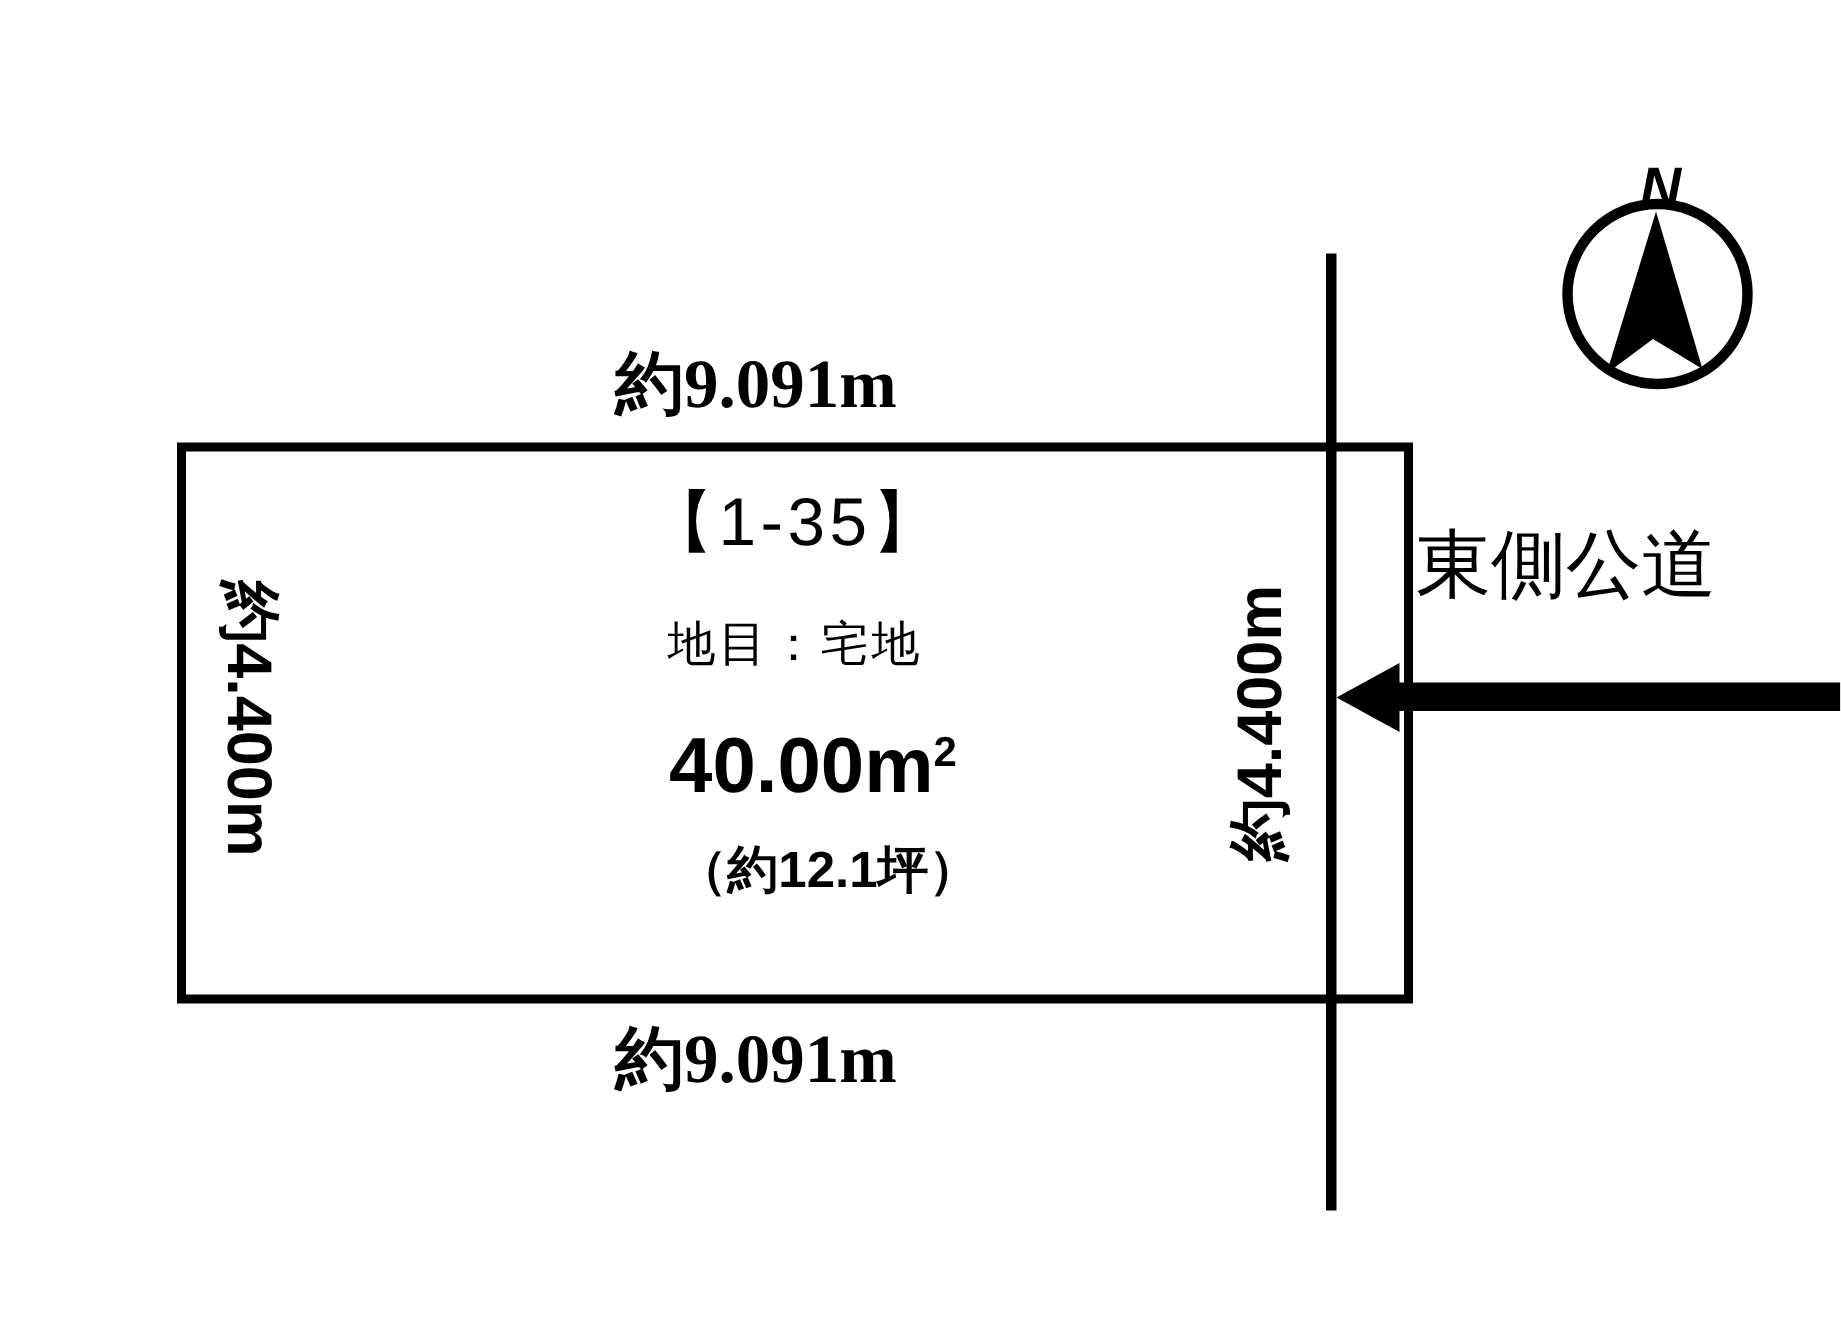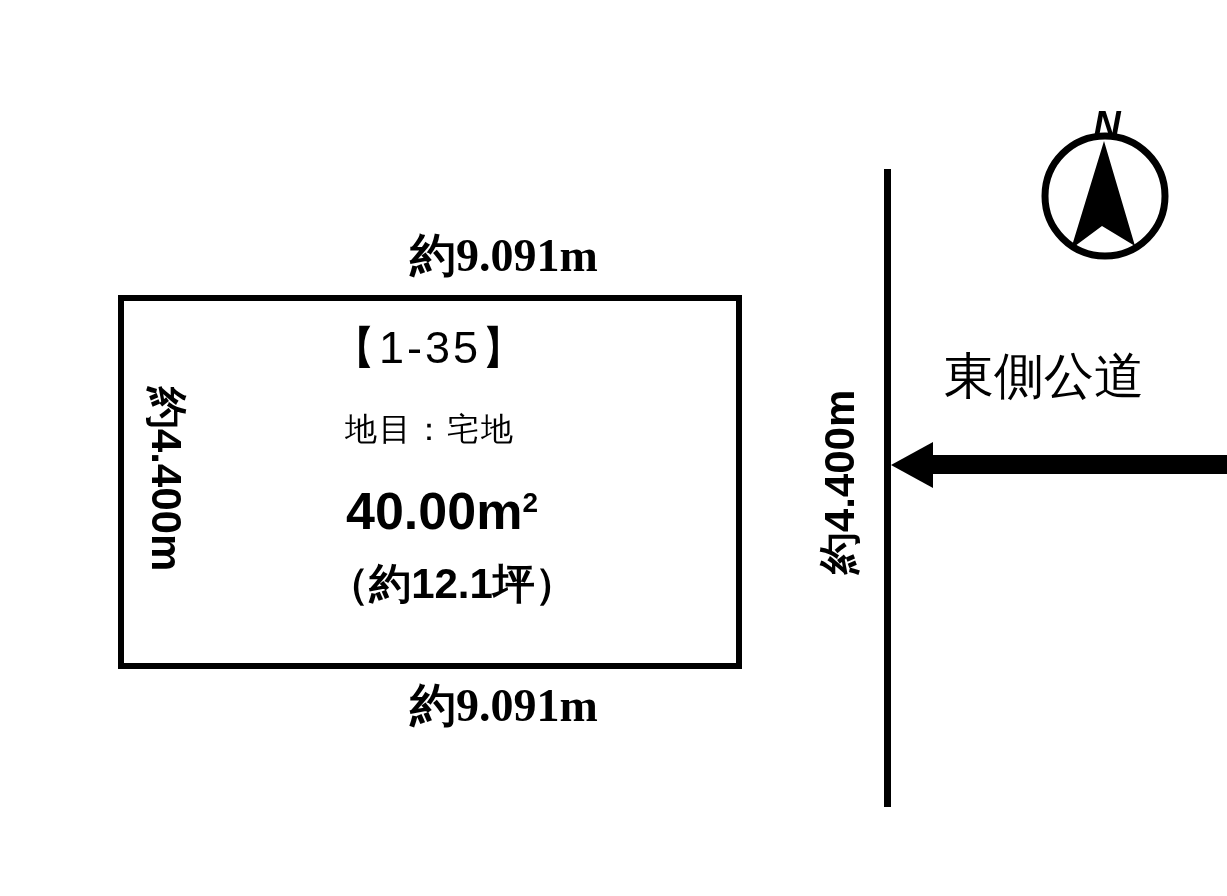--- a/index.html
+++ b/index.html
@@ -10,36 +10,36 @@
     background: #ffffff;
     overflow: hidden;
     font-family: "Liberation Sans", "DejaVu Sans", sans-serif;
     color: #000000;
   }
 
   
   .parcel {
     position: absolute;
     left: 118px; top: 295px;
-    width: 624px; height: 374px;
+    width: 824px; height: 374px;
     border: 6px solid #000000;
     box-sizing: border-box;
   }
   .parcel-line {
     position: absolute;
     left: 0; right: 0;
     text-align: center;
     white-space: nowrap;
     line-height: 1;
   }
   .parcel-number   { top: 24px;  font-size: 45px; font-weight: 400; letter-spacing: 3px; }
   .land-category   { top: 112px; font-size: 32px; font-weight: 400; letter-spacing: 2px; }
   .area-line       { top: 184px; font-size: 52px; font-weight: 700; padding-left: 24px; }
   .area-line sup   { font-size: 28px; font-weight: 700; vertical-align: 0.62em; line-height: 0; }
-  .tsubo-line      { top: 262px; font-size: 42px; font-weight: 700; padding-left: 44px; }
+  .tsubo-line      { top: 262px; font-size: 34px; font-weight: 700; padding-left: 44px; }
 
   
   .dim-h {
     position: absolute;
     left: 118px; width: 772px;
     text-align: center;
     font-size: 46px;
     font-weight: 700;
     line-height: 1;
     white-space: nowrap;

